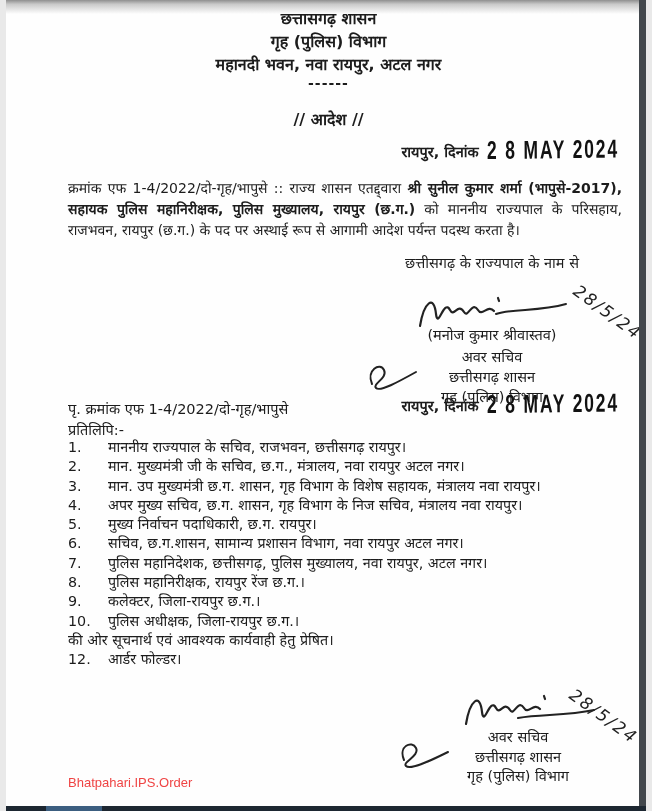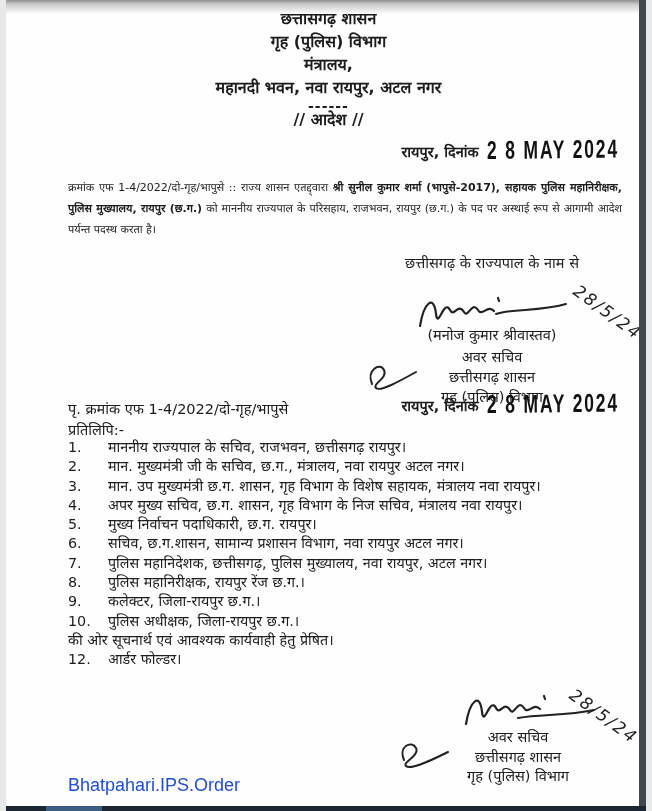--- a/index.html
+++ b/index.html
@@ -35,21 +35,21 @@
   .dateline-1 { top:140px; right:16px; }
   .dateline-2 { top:394px; right:16px; }
   .date-prefix { font-size:14.5px; font-weight:bold; }
   .date-stamp { font-family:"Liberation Sans", sans-serif; font-weight:700;
     font-size:19px; letter-spacing:2px; color:#121212;
     transform:scaleY(1.35) scaleX(0.92) rotate(-0.5deg); transform-origin:left center;
     white-space:nowrap; }
 
   
   .para { position:absolute; top:178px; left:62px; width:554px;
-    font-size:11px; line-height:20.8px; text-align:justify; }
+    font-size:14px; line-height:20.8px; text-align:justify; }
   .para .bold { font-weight:bold; }
 
   
   .sig-block { position:absolute; font-size:14.5px; }
   .sig-top { top:252px; left:352px; width:268px; height:155px; }
   .sig-top .l { position:absolute; width:100%; text-align:center; white-space:nowrap; }
   .st1 { top:0; }
   .st2 { top:22px; }
   .st-name { top:72px; }
   .st-role { top:94px; }
@@ -77,33 +77,32 @@
   .sig-bottom { top:688px; left:396px; width:232px; height:110px; }
   .sig-bottom .l { position:absolute; width:100%; text-align:center; white-space:nowrap; }
   .sb-role { top:38px; }
   .sb-org1 { top:58px; }
   .sb-org2 { top:77px; }
   .sig-bottom .hand { top:-4px; left:56px; }
   .sig-bottom .flourish { top:48px; left:-8px; }
   .sig-bottom .hand-date { top:18px; right:-10px; }
 
   .footer-note { position:absolute; top:775px; left:62px;
-    font-family:"Liberation Sans", sans-serif; font-size:18px; color:#1d4ed8; }
+    font-family:"Liberation Sans", sans-serif; font-size:13px; color:#ef4444; }
 
   svg path { fill:none; stroke:#222; stroke-linecap:round; }
 </style>
 </head>
 <body>
 
 <div class="page">
 
   <div class="doc-header">
     <div>छत्तीसगढ़ शासन</div>
     <div>गृह (पुलिस) विभाग</div>
-    <div>मंत्रालय,</div>
     <div>महानदी भवन, नवा रायपुर, अटल नगर</div>
     <div class="divider">------</div>
   </div>
 
   <div class="order-title">// आदेश //</div>
 
   <div class="dateline dateline-1">
     <span class="date-prefix">रायपुर, दिनांक</span>
     <span class="date-stamp">2 8 MAY 2024</span>
   </div>

